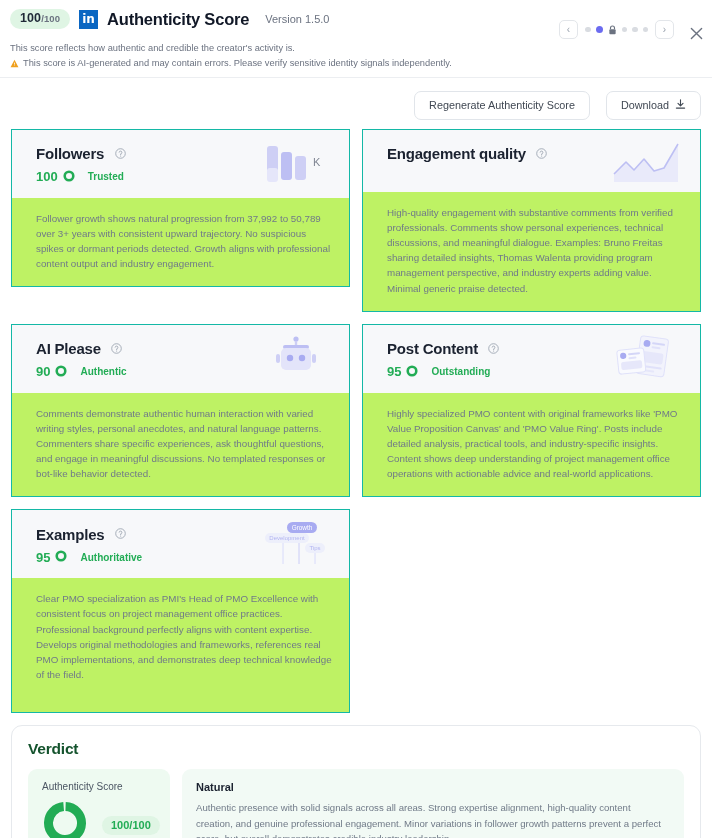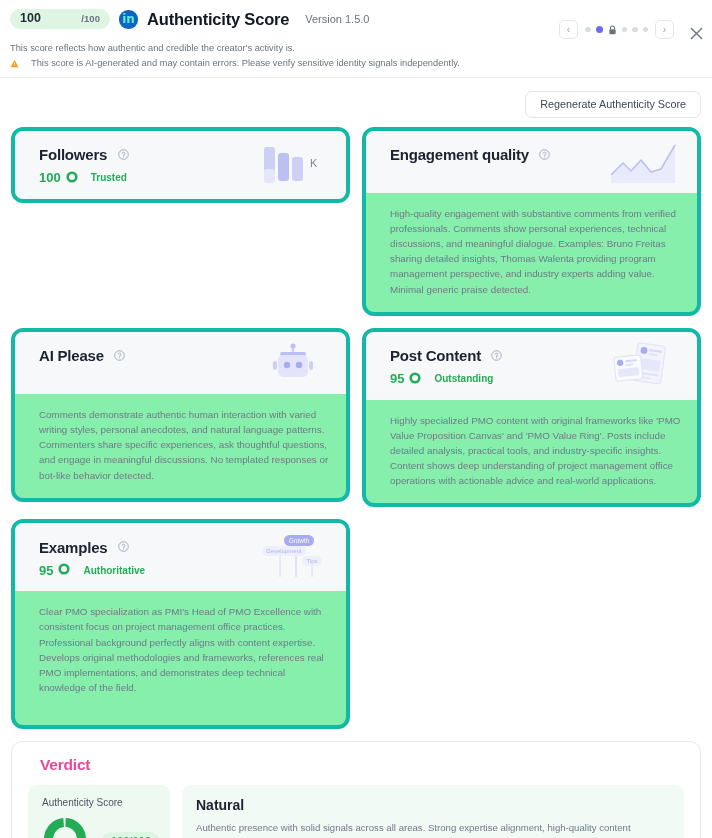--- a/index.html
+++ b/index.html
@@ -29,29 +29,29 @@
     background: #dff5e4;
     color: #1f2937;
     border-radius: 999px;
     padding: 3px 10px 4px;
     font-size: 12.5px;
     font-weight: 700;
     letter-spacing: .1px;
     line-height: 1;
     white-space: nowrap;
   }
-  .score-pill .den { font-size: 9.5px; font-weight: 700; color: #6b7280; margin-left: 40px; }
+  .score-pill .den { font-size: 9.5px; font-weight: 700; color: #6b7280; }
   .li-logo {
     width: 19px; height: 19px;
     background: #0a66c2;
-    border-radius: 9px;
+    border-radius: 0;
     display: inline-flex;
     align-items: center;
     justify-content: center;
-    color: #5eead4;
+    color: #ffffff;
     font-size: 12px;
     font-weight: 700;
     font-family: "DejaVu Sans", sans-serif;
     line-height: 1;
     padding-bottom: 1px;
   }
   .header-title {
     font-size: 16.5px;
     font-weight: 700;
     color: #111827;
@@ -65,21 +65,21 @@
   }
   .subtitle {
     font-size: 9.3px;
     color: #6b7280;
     margin-top: 10px;
     line-height: 1.3;
   }
   .warn-row {
     display: flex;
     align-items: flex-start;
-    gap: 12px;
+    gap: 4px;
     margin-top: 4px;
     font-size: 9.3px;
     color: #6b7280;
     line-height: 1.25;
   }
   .warn-icon { flex: 0 0 auto; margin-top: .5px; }
 
   
   .pager {
     position: absolute;
@@ -137,23 +137,23 @@
 
   
   .grid {
     display: grid;
     grid-template-columns: 1fr 1fr;
     gap: 12px;
     padding: 0 11px;
     align-items: start;
   }
   .card {
-    border: 4px solid #14b8a6;
-    border-radius: 12px;
-    background: #86efac;
+    border: 1px solid #14b8a6;
+    border-radius: 0;
+    background: #bef264;
     overflow: hidden;
   }
   .card-head {
     background: #f7f8fa;
     padding: 14px 14px 12px 24px;
     position: relative;
     min-height: 62px;
   }
   .card-title {
     font-size: 15px;
@@ -208,23 +208,22 @@
   .verdict {
     margin: 12px 11px 0;
     border: 1px solid #e6e9ed;
     border-radius: 11px;
     background: #fff;
     padding: 14px 16px 16px;
   }
   .verdict-title {
     font-size: 15.5px;
     font-weight: 700;
-    color: #ec4899;
+    color: #14532d;
     letter-spacing: -.2px;
-    margin-left: 12px;
   }
   .verdict-row {
     display: flex;
     gap: 12px;
     margin-top: 11px;
     align-items: stretch;
   }
   .verdict-score {
     background: #eefaf1;
     border-radius: 9px;
@@ -247,21 +246,21 @@
     padding: 4px 9px;
     line-height: 1;
   }
   .verdict-text {
     flex: 1;
     background: #f2faf5;
     border-radius: 9px;
     padding: 12px 14px 14px;
   }
   .verdict-kicker {
-    font-size: 14px;
+    font-size: 11px;
     font-weight: 700;
     color: #1b2230;
     margin-bottom: 7px;
   }
   .verdict-body {
     font-size: 9.6px;
     line-height: 1.6;
     color: #707a88;
   }
 </style>
@@ -309,20 +308,29 @@
 
   <div class="close-btn">
     <svg width="13" height="13" viewBox="0 0 14 14">
         <path d="M1.5 1.5 12.5 12.5M12.5 1.5 1.5 12.5" stroke="#6b7280" stroke-width="1.5" stroke-linecap="round"></path>
       </svg>
   </div>
 </div>
 
 <div class="actions">
   <button class="btn">Regenerate Authenticity Score</button>
+  <button class="btn">
+    <span>Download</span>
+    <span>
+      <svg width="11" height="11" viewBox="0 0 14 14">
+          <path d="M7 1v7.5M3.8 5.6 7 8.8l3.2-3.2" fill="none" stroke="#404853" stroke-width="1.4" stroke-linecap="round" stroke-linejoin="round"></path>
+          <path d="M1.8 11.6h10.4" stroke="#404853" stroke-width="1.6" stroke-linecap="round"></path>
+        </svg>
+    </span>
+  </button>
 </div>
 
 <div class="grid">
 
   <div class="card">
     <div class="card-head">
       <span class="card-title">Followers</span>
       <span class="help-icon">
         <svg width="11" height="11" viewBox="0 0 14 14">
             <circle cx="7" cy="7" r="6.1" fill="none" stroke="#9aa3af" stroke-width="1.1"></circle>
@@ -342,20 +350,21 @@
       <div class="card-art">
         <svg width="74" height="50" viewBox="0 0 74 50">
           <rect x="8" y="8" width="11" height="26" rx="3" fill="#c7c9f5"></rect>
           <rect x="8" y="30" width="11" height="14" rx="3" fill="#e3e4fb"></rect>
           <rect x="22" y="14" width="11" height="28" rx="3" fill="#b3b6f2"></rect>
           <rect x="36" y="18" width="11" height="24" rx="3" fill="#c7c9f5"></rect>
           <text x="54" y="28" font-family="Liberation Sans, sans-serif" font-size="11" fill="#6b7280">K</text>
         </svg>
       </div>
     </div>
+    <div class="card-body">Follower growth shows natural progression from 37,992 to 50,789 over 3+ years with consistent upward trajectory. No suspicious spikes or dormant periods detected. Growth aligns with professional content output and industry engagement.</div>
   </div>
 
   <div class="card">
     <div class="card-head">
       <span class="card-title">Engagement quality</span>
       <span class="help-icon">
         <svg width="11" height="11" viewBox="0 0 14 14">
             <circle cx="7" cy="7" r="6.1" fill="none" stroke="#9aa3af" stroke-width="1.1"></circle>
             <path d="M5.3 5.3a1.75 1.75 0 1 1 1.95 2.1v1" fill="none" stroke="#9aa3af" stroke-width="1.1" stroke-linecap="round"></path>
             <circle cx="7.1" cy="10.2" r=".75" fill="#9aa3af"></circle>
@@ -374,20 +383,29 @@
   <div class="card">
     <div class="card-head">
       <span class="card-title">AI Please</span>
       <span class="help-icon">
         <svg width="11" height="11" viewBox="0 0 14 14">
             <circle cx="7" cy="7" r="6.1" fill="none" stroke="#9aa3af" stroke-width="1.1"></circle>
             <path d="M5.3 5.3a1.75 1.75 0 1 1 1.95 2.1v1" fill="none" stroke="#9aa3af" stroke-width="1.1" stroke-linecap="round"></path>
             <circle cx="7.1" cy="10.2" r=".75" fill="#9aa3af"></circle>
           </svg>
       </span>
+      <div class="score-line">
+        <span class="score-num">90</span>
+        <span>
+          <svg width="12" height="12" viewBox="0 0 14 14">
+              <circle cx="7" cy="7" r="5" fill="none" stroke="#22ac55" stroke-width="3"></circle>
+            </svg>
+        </span>
+        <span class="score-label">Authentic</span>
+      </div>
       <div class="card-art">
         <svg width="74" height="50" viewBox="0 0 74 50">
           <circle cx="37" cy="6" r="2.6" fill="#b3b6f2"></circle>
           <rect x="35.8" y="8" width="2.4" height="5" fill="#c7c9f5"></rect>
           <rect x="24" y="12" width="26" height="4" rx="2" fill="#b3b6f2"></rect>
           <rect x="22" y="15" width="30" height="22" rx="5" fill="#e0e1fa"></rect>
           <rect x="17" y="21" width="4" height="9" rx="2" fill="#c7c9f5"></rect>
           <rect x="53" y="21" width="4" height="9" rx="2" fill="#c7c9f5"></rect>
           <circle cx="31" cy="25" r="3.2" fill="#9b9ef0"></circle>
           <circle cx="43" cy="25" r="3.2" fill="#9b9ef0"></circle>

